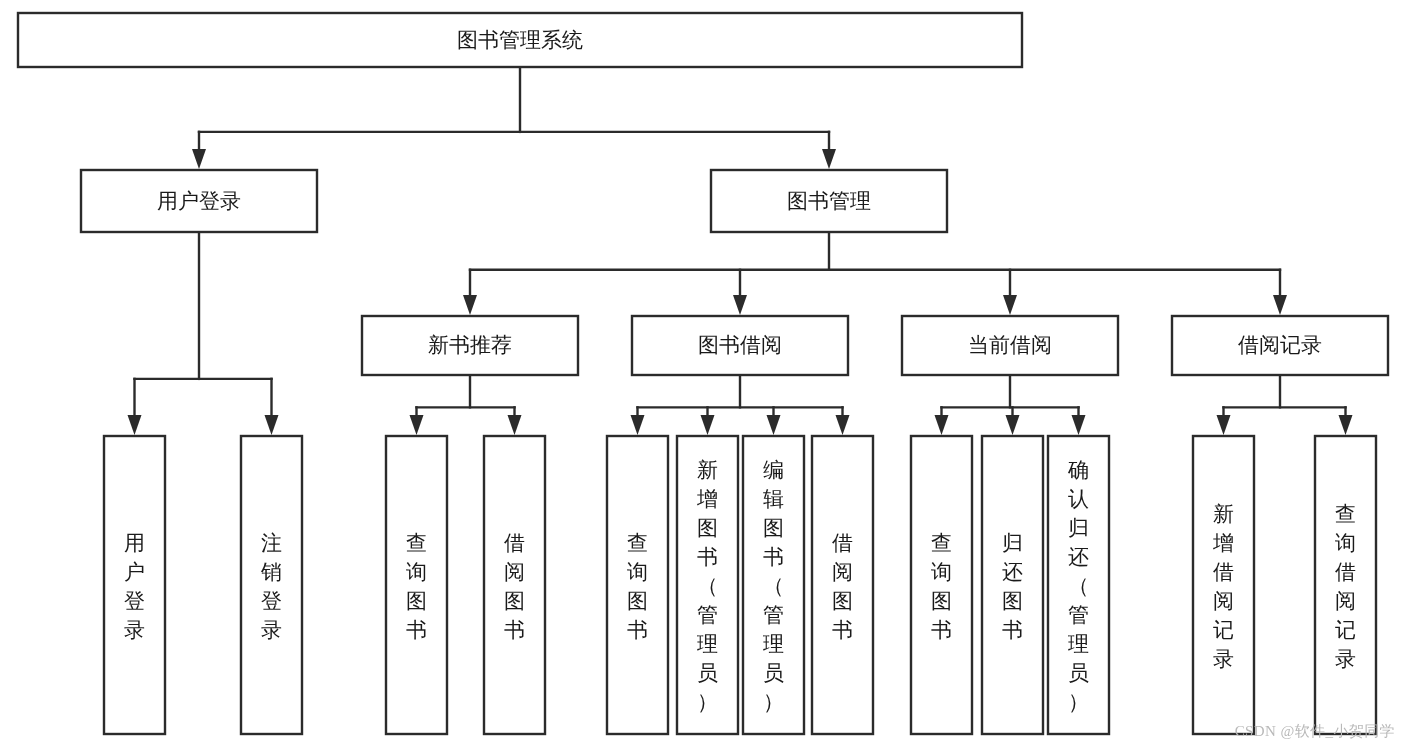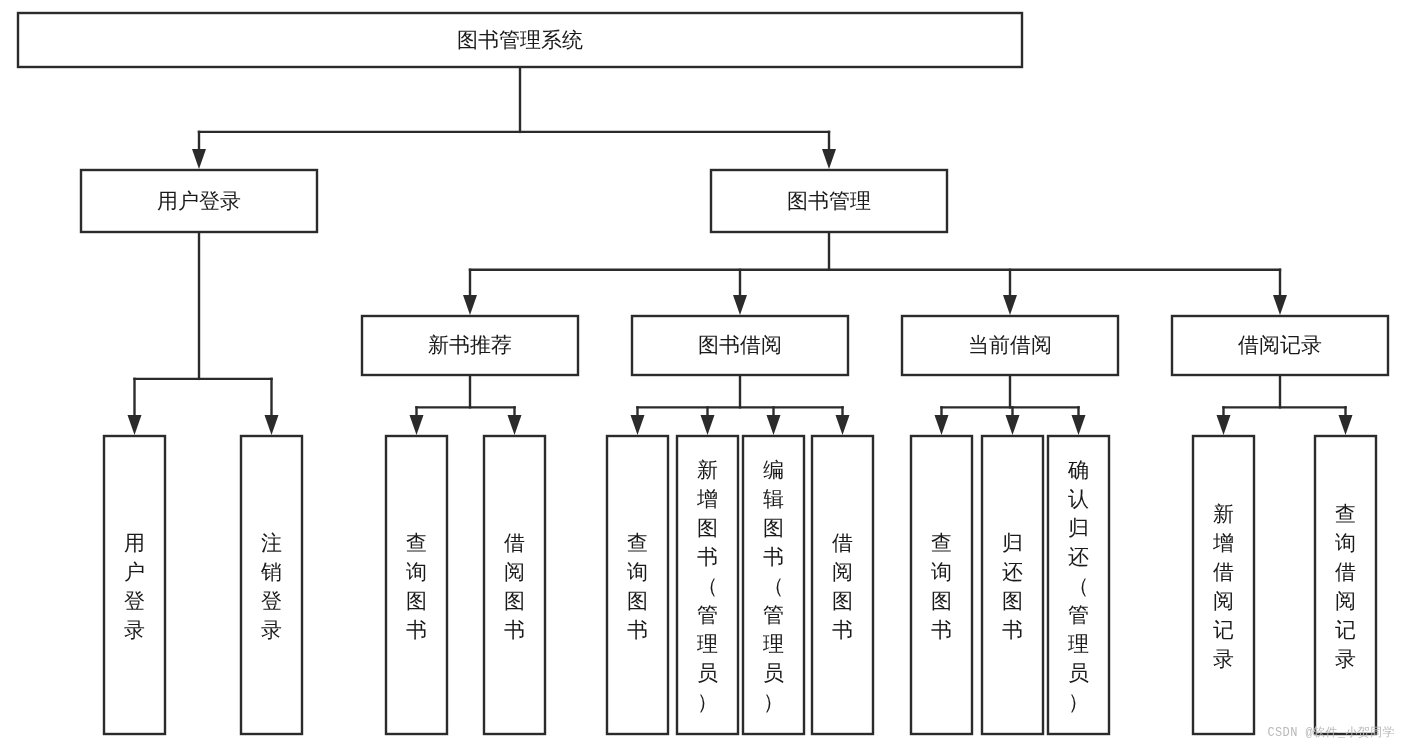--- a/index.html
+++ b/index.html
@@ -52,22 +52,22 @@
   .node-label-vertical {
     fill: #1a1a1a;
     font-family: "Liberation Sans", "DejaVu Sans", sans-serif;
     font-size: 21px;
     text-anchor: middle;
   }
   .watermark {
     position: absolute;
     right: 10px;
     bottom: 6px;
-    font-family: Liberation Mono, monospace;
-    font-size: 12px;
+    font-family: Liberation Serif, serif;
+    font-size: 15px;
     color: #b9b9b9;
     letter-spacing: 0.4px;
     white-space: nowrap;
     user-select: none;
   }
 </style>
 </head>
 <body>
 
 <div id="diagram-root">

